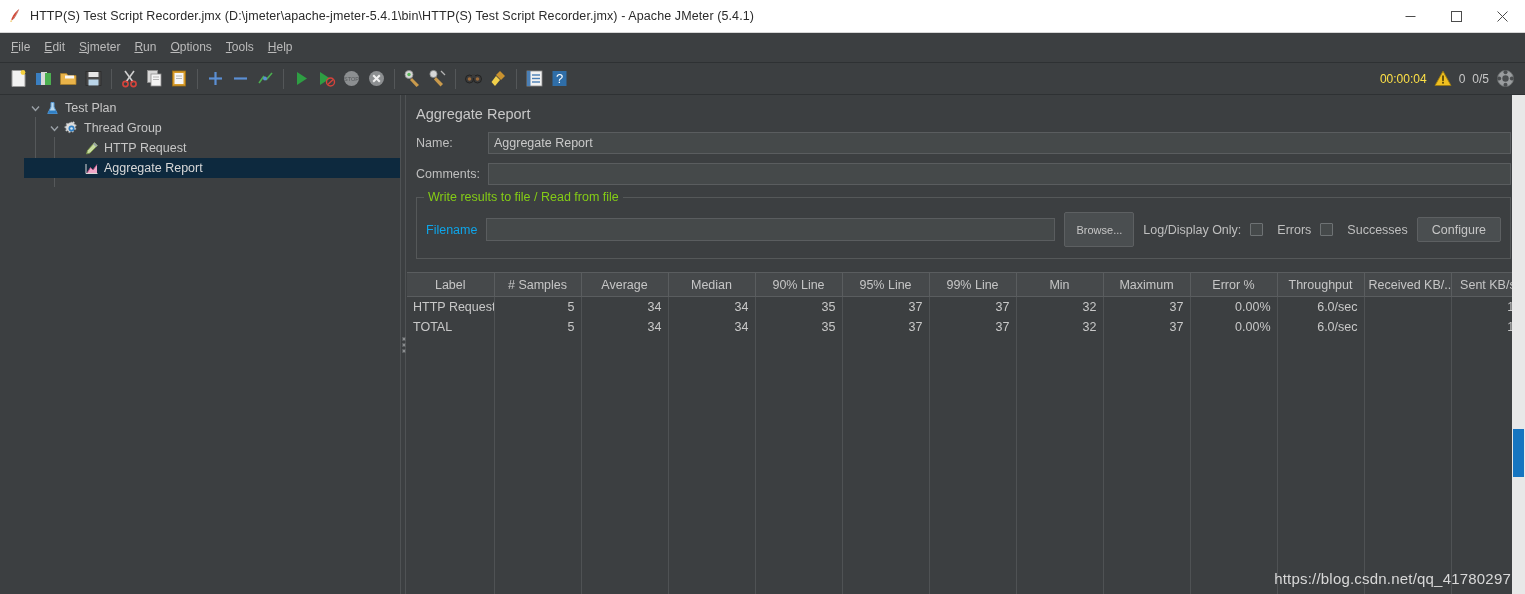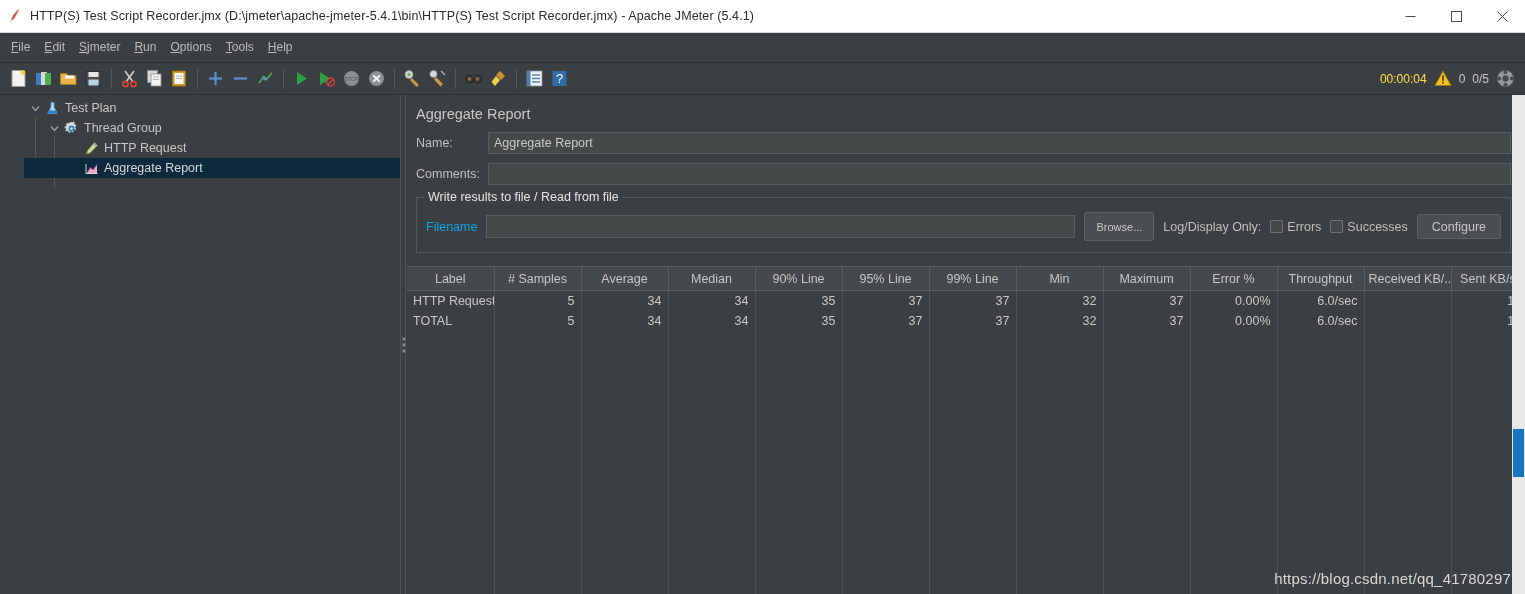--- a/index.html
+++ b/index.html
@@ -167,46 +167,46 @@
     margin: 3px 14px 0 10px;
     border: 1px solid #555859;
     border-radius: 0;
     position: relative;
     padding: 14px 9px 11px 9px;
   }
   .group-legend {
     position: absolute; top: -8px; left: 7px;
     background: #3c3f41;
     padding: 0 4px;
-    font-size: 12.5px; color: #e5e5e5; text-align: right;
+    font-size: 12.5px; color: #84cc16; text-align: right;
   }
   .file-row { display: flex; align-items: center; gap: 9px; }
   .file-label { font-size: 12.5px; color: #0ea5e9; white-space: nowrap; }
   .file-input {
     flex: 1; height: 23px;
     background: #45494a;
     border: 1px solid #5a5d5f;
     color: #c9c9c9; font-size: 12.5px;
     font-family: "Liberation Sans", sans-serif;
     padding: 0 5px; outline: none;
   }
   .btn {
     background: #4a4e50;
     border: 1px solid #5d6062;
     color: #c6c6c6;
     font-size: 11px;
     font-family: "Liberation Sans", sans-serif;
-    height: 29px;
+    height: 35px;
     padding: 0 11px;
     white-space: nowrap;
     border-radius: 2px;
   }
   .btn-configure { font-size: 12.5px; padding: 0 14px; height: 25px; }
   .inline-label { font-size: 12.5px; color: #bfbfbf; white-space: nowrap; }
-  .chk-wrap { display: flex; align-items: center; gap: 4px; }
+  .chk-wrap { display: flex; align-items: center; gap: 14px; }
   .chkbox {
     width: 13px; height: 13px;
     background: #45494a;
     border: 1px solid #6e7274;
     border-radius: 1px;
     display: inline-block;
   }
 
   
   .table-wrap {

